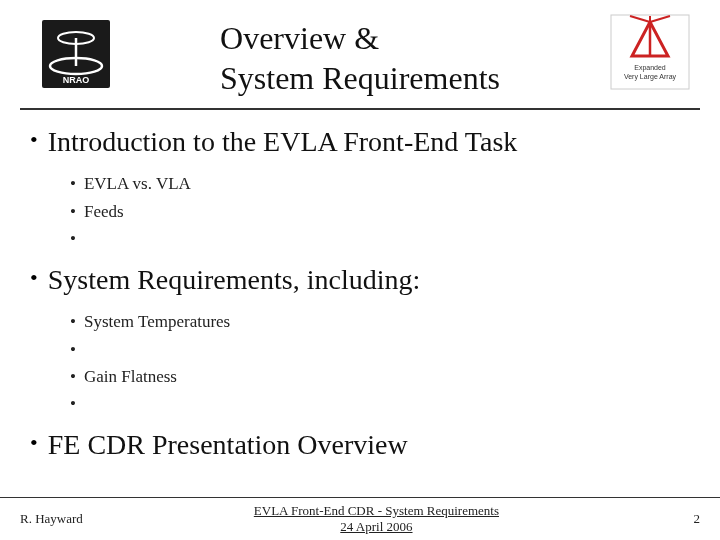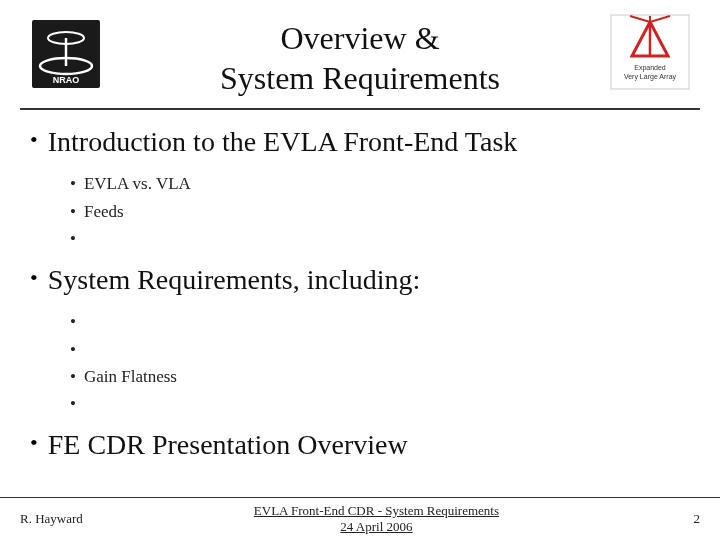--- a/index.html
+++ b/index.html
@@ -25,36 +25,36 @@
       display: flex;
       align-items: center;
       justify-content: center;
       padding: 18px 30px 10px 30px;
       position: relative;
       min-height: 100px;
     }
 
     .logo-nrao {
       position: absolute;
-      left: 30px;
+      left: 40px;
       top: 18px;
       width: 72px;
       height: 72px;
     }
 
     .logo-evla {
       position: absolute;
       right: 30px;
       top: 14px;
       width: 80px;
       height: 76px;
     }
 
     .title-block {
-      text-align: center;
+      text-align: left;
     }
 
     .main-title {
       font-size: 32px;
       font-weight: normal;
       color: #111111;
       line-height: 1.25;
     }
 
     
@@ -209,20 +209,21 @@
         </li>
     </ul>
 
     <div class="bullet-major">
       <span class="bullet-major-dot">•</span>
       <span class="bullet-major-text">System Requirements, including:</span>
     </div>
     <ul class="sub-list">
       <li>
           <span class="sub-bullet">•</span>
+          <span>System Temperatures</span>
         </li>
       <li>
           <span class="sub-bullet">•</span>
         </li>
       <li>
           <span class="sub-bullet">•</span>
           <span>Gain Flatness</span>
         </li>
       <li>
           <span class="sub-bullet">•</span>

